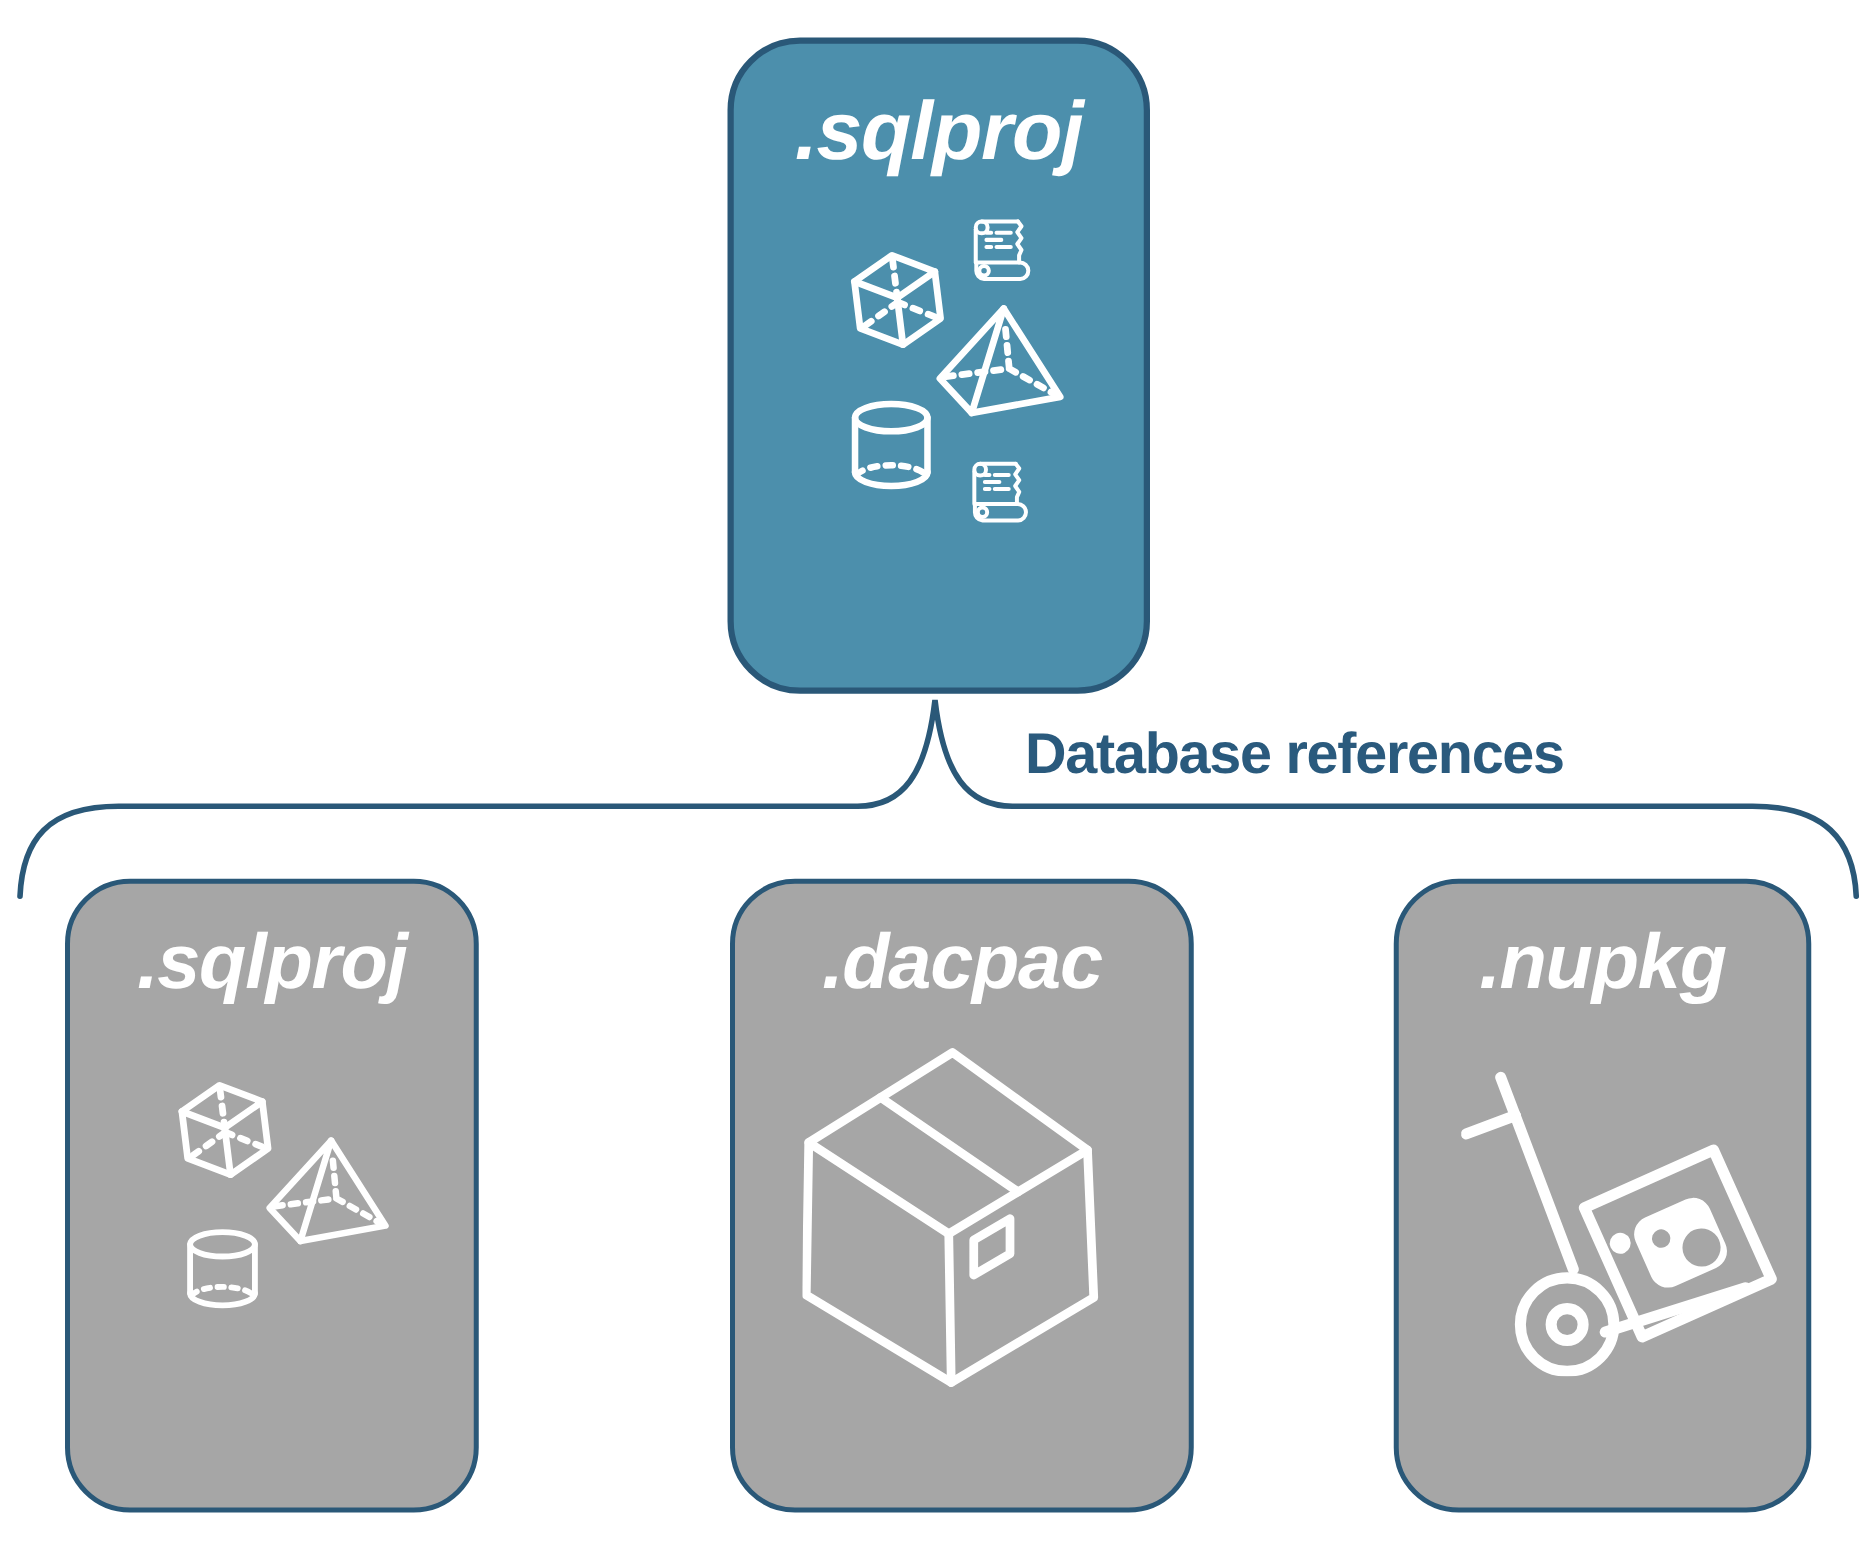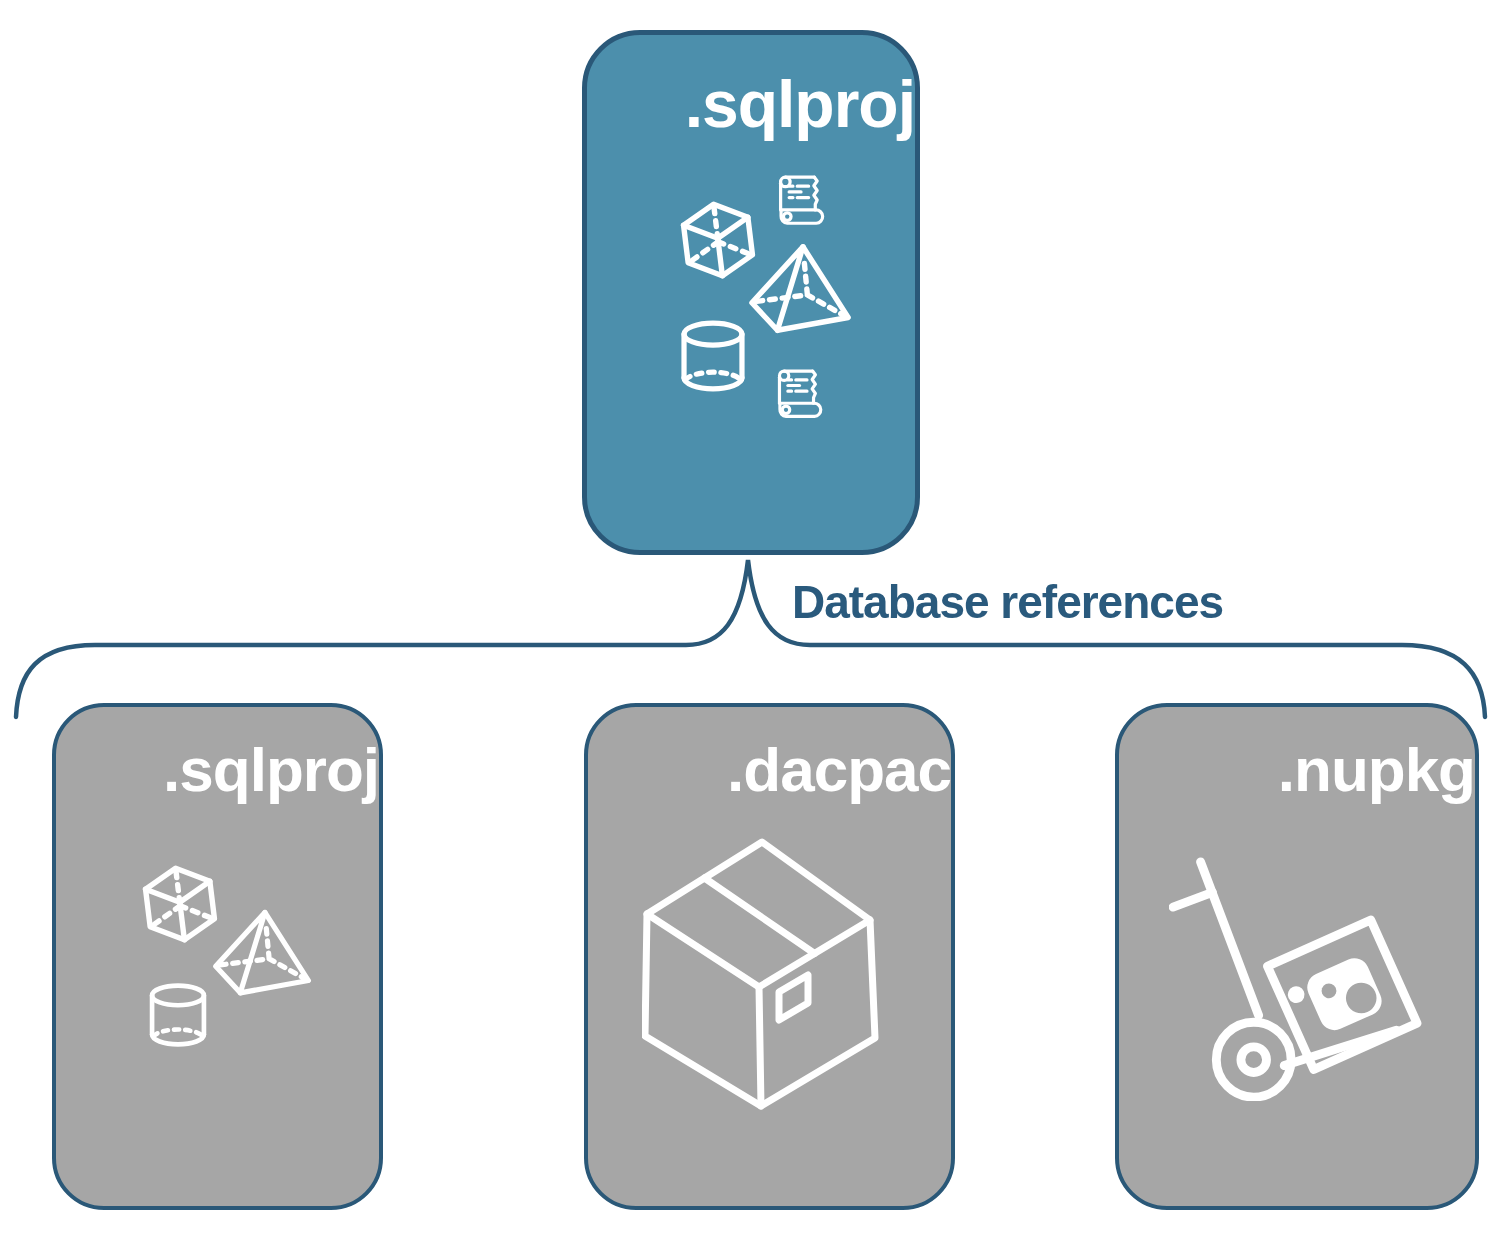--- a/index.html
+++ b/index.html
@@ -21,40 +21,41 @@
     border-radius:58px;
   }
   .node-child{
     background:#A6A6A6;
     border:4px solid #2A5878;
     border-radius:52px;
     top:703px;width:331px;height:507px;
   }
   .node-child-1{left:52px;}
   .node-child-2{left:584px;width:371px;}
-  .node-child-3{left:1115px;width:364px;}
+  .node-child-3{left:1115px;width:334px;}
   .node-title{
     margin:0;
     padding-top:36px;
-    text-align:right;
+    text-align:center;
     color:#ffffff;
     font-weight:bold;
     font-size:66px;
     letter-spacing:-1px;
     line-height:1;
+    font-style:italic;
   }
   .node-child .node-title{padding-top:32px;font-size:62px;}
   .ic{position:absolute;overflow:visible;}
   .brace-svg{
     position:absolute;left:0;top:0;width:1500px;height:1250px;
     pointer-events:none;
   }
   .connector-label{
     position:absolute;
-    left:792px;top:578px;width:400px;
+    left:820px;top:578px;width:400px;
     text-align:center;
     font-size:46px;
     font-weight:bold;
     letter-spacing:-1px;
     color:#2A5A7D;
     line-height:1.05;
     white-space:nowrap;
   }
 </style>
 </head>

